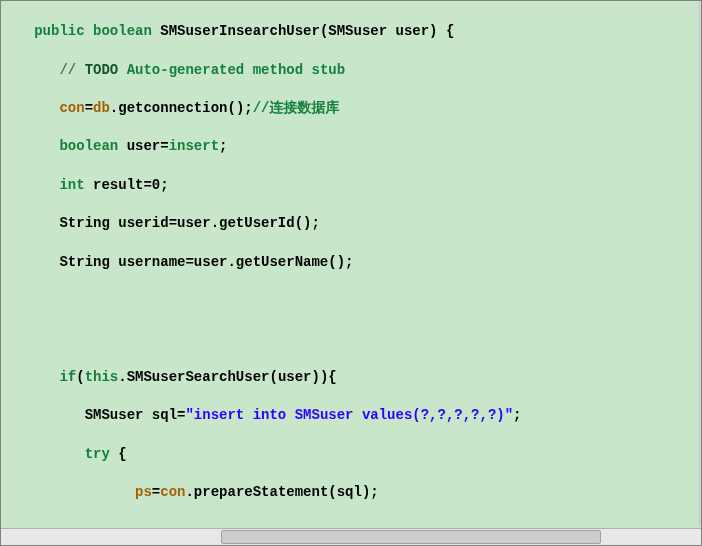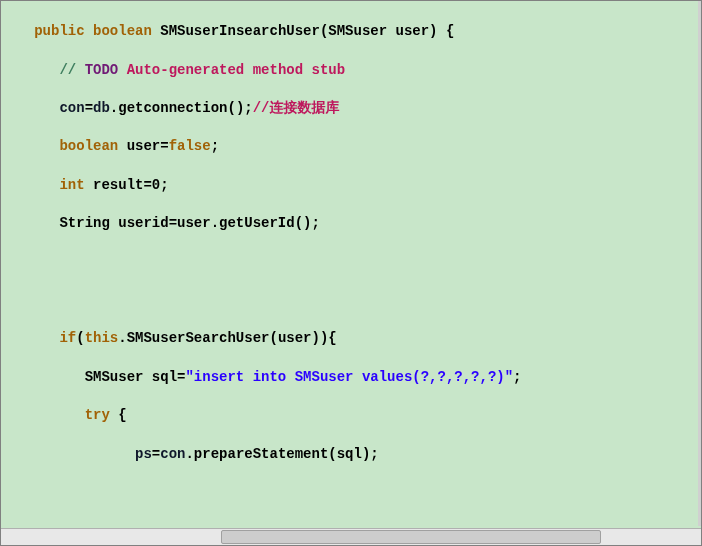--- a/index.html
+++ b/index.html
@@ -16,25 +16,25 @@
   }
   .code-area {
     background: #c8e6c9;
     padding: 2px 0;
     white-space: pre;
     line-height: 19.2px;
     height: 525px;
     overflow: hidden;
   }
   .line { padding-left: 8px; }
-  .kw { color: #a16207; }
+  .kw { color: #15803d; }
   .comment-slash { color: #3f7f5f; }
-  .comment-todo { color: #701a75; font-weight: bold; }
-  .comment-text { color: #be185d; }
-  .field { color: #0f172a; }
+  .comment-todo { color: #14532d; font-weight: bold; }
+  .comment-text { color: #15803d; }
+  .field { color: #a16207; }
   .str { color: #2a00ff; }
   .norm { color: #000000; }
   .scrollbar-h {
     position: absolute;
     bottom: 0;
     left: 0;
     right: 0;
     height: 17px;
     background: #e8e8e8;
     border-top: 1px solid #b0b0b0;
@@ -64,23 +64,24 @@
     background: #d0d0d0;
   }
 </style>
 </head>
 <body>
 
 <div class="code-area">
 <div class="line"><span>   </span><span class="kw">public</span><span class="norm"> </span><span class="kw">boolean</span><span class="norm"> </span><span class="norm">SMSuserInsearchUser(SMSuser user) {</span></div>
 <div class="line"><span>      </span><span class="comment-slash">// </span><span class="comment-todo">TODO </span><span class="comment-text">Auto-generated method stub</span></div>
 <div class="line"><span>      </span><span class="field">con</span><span class="norm">=</span><span class="field">db</span><span class="norm">.getconnection();</span><span class="comment-text">//连接数据库</span></div>
-<div class="line"><span>      </span><span class="kw">boolean</span><span class="norm"> user=</span><span class="kw">false</span><span class="norm">;</span></div>
+<div class="line"><span>      </span><span class="kw">boolean</span><span class="norm"> user=</span><span class="kw">insert</span><span class="norm">;</span></div>
 <div class="line"><span>      </span><span class="kw">int</span><span class="norm"> result=0;</span></div>
 <div class="line"><span>      </span><span class="norm">String userid=user.getUserId();</span></div>
+<div class="line"><span>      </span><span class="norm">String username=user.getUserName();</span></div>
 <div class="line"><span>      </span></div>
 <div class="line"><span>      </span></div>
 <div class="line"><span>      </span><span class="kw">if</span><span class="norm">(</span><span class="kw">this</span><span class="norm">.SMSuserSearchUser(user)){</span></div>
 <div class="line"><span>         </span><span class="norm">SMSuser sql=</span><span class="str">"insert into SMSuser values(?,?,?,?,?)"</span><span class="norm">;</span></div>
 <div class="line"><span>         </span><span class="kw">try</span><span class="norm"> {</span></div>
 <div class="line"><span>               </span><span class="field">ps</span><span class="norm">=</span><span class="field">con</span><span class="norm">.prepareStatement(sql);</span></div>
 
 
 
 

